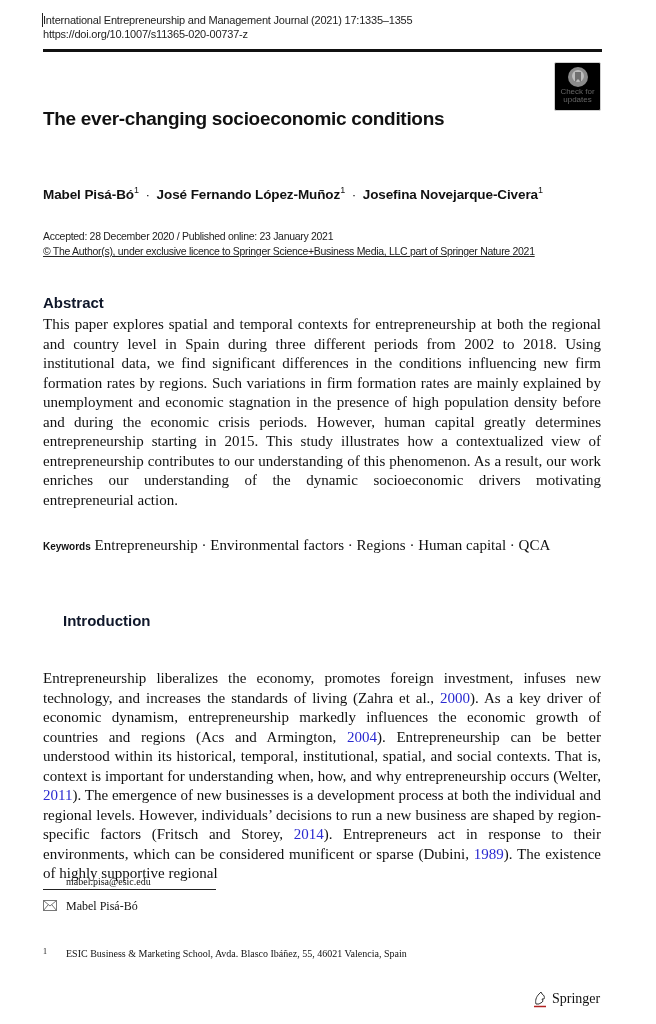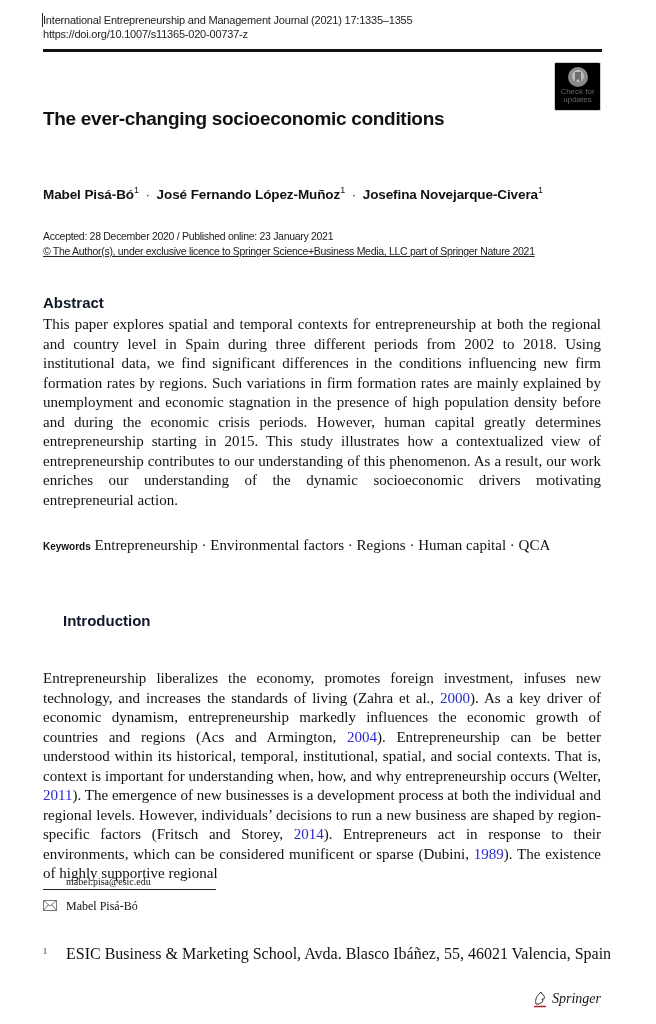--- a/index.html
+++ b/index.html
@@ -35,23 +35,23 @@
 
   #intro-heading { left: 43px; top: 612px; margin-left: 20px; }
   #intro-text { left: 43px; top: 653px; margin-top: 16px; }
   .cite { color: #2a2ad0; }
 
   #footnote-rule { left: 43px; top: 889px; width: 173px; height: 1px; background: #222; }
   #corr-icon { left: 43px; top: 900px; width: 14px; height: 11px; }
   #corr-name { left: 66px; top: 898px; font-size: 12px; line-height: 16px; }
   #corr-email { left: 66px; top: 874px; font-size: 10px; line-height: 16px; }
   #aff-num { left: 43px; top: 947px; font-size: 8px; }
-  #aff-text { left: 66px; top: 946px; font-size: 16px; line-height: 16px; }
+  #aff-text { left: 66px; top: 946px; font-size: 10px; line-height: 16px; }
 
-  #springer { left: 532px; top: 990px; font-size: 14px; line-height: 18px; display: flex; align-items: center; gap: 4px; font-style: italic; }
+  #springer { left: 532px; top: 990px; font-size: 14px; line-height: 18px; display: flex; align-items: center; gap: 4px; }
   #springer svg { width: 16px; height: 17px; }
 </style>
 </head>
 <body>
 
 <div class="abs" id="caret"></div>
 <div class="abs sans" id="journal-line">International Entrepreneurship and Management Journal (2021) 17:1335–1355</div>
 <div class="abs sans" id="doi-line">https://doi.org/10.1007/s11365-020-00737-z</div>
 <div class="abs" id="header-rule"></div>
 

